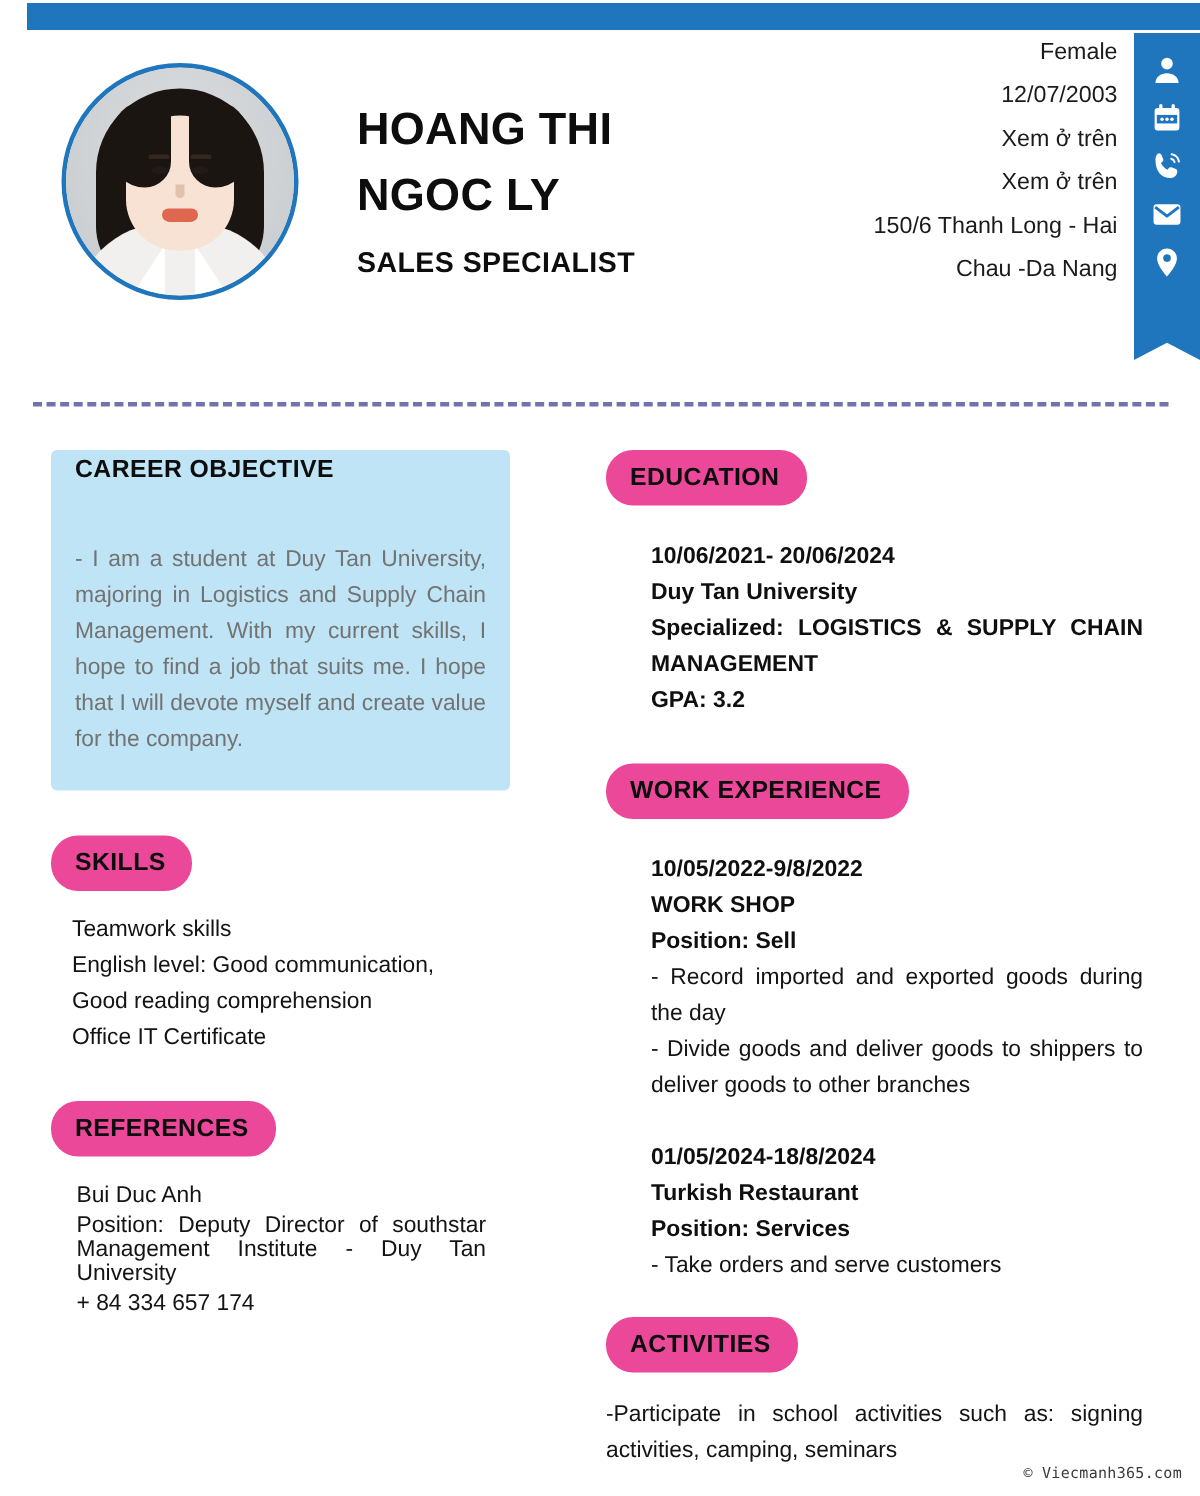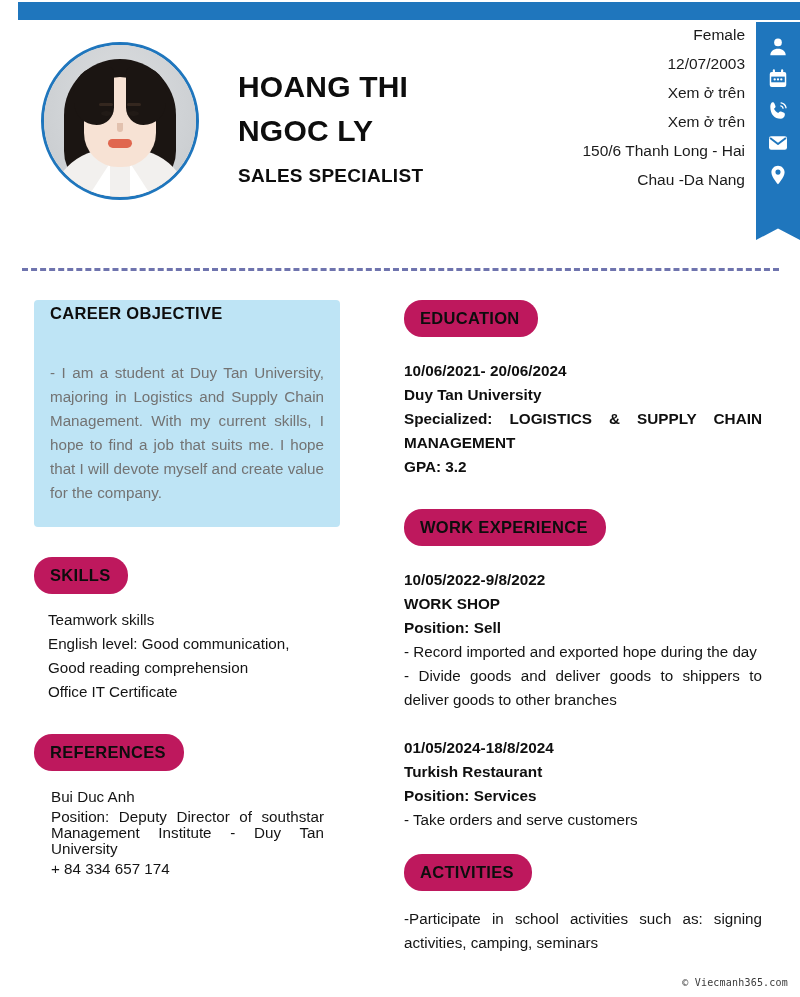--- a/index.html
+++ b/index.html
@@ -231,21 +231,21 @@
   .col-right {
     position: absolute;
     left: 404px;
     top: 300px;
     width: 358px;
   }
 
   
   .pill {
     display: inline-block;
-    background: #be185d;
+    background: #ec4899;
     border-radius: 18px;
     padding: 9px 18px 9px 16px;
     font-size: 16.5px;
     font-weight: bold;
     letter-spacing: 0.3px;
     color: #0d0d0d;
   }
 
   
   .objective-card {
@@ -298,21 +298,21 @@
     color: #141414;
     text-align: justify;
   }
   .ref-phone {
     font-size: 15.2px;
     line-height: 24px;
     color: #141414;
   }
 
   
-  .entry { margin-top: 16px; }
+  .entry { margin-top: 16px; margin-left: 30px; }
   .entry-strong {
     font-size: 15.3px;
     font-weight: bold;
     line-height: 24px;
     color: #0f0f0f;
   }
   .entry-line {
     font-size: 15.2px;
     line-height: 24px;
     color: #141414;
@@ -476,21 +476,21 @@
 
     <div class="block-gap-m"></div>
 
     <div>
       <span class="pill">WORK EXPERIENCE</span>
 
       <div class="entry" style="margin-top:22px;">
         <div class="entry-strong">10/05/2022-9/8/2022</div>
         <div class="entry-strong">WORK SHOP</div>
         <div class="entry-strong">Position: Sell</div>
-        <div class="entry-line">- Record imported and exported hope during the day</div>
+        <div class="entry-line">- Record imported and exported goods during the day</div>
         <div class="entry-line">- Divide goods and deliver goods to shippers to deliver goods to other branches</div>
       </div>
 
       <div class="entry-spacer"></div>
 
       <div class="entry" style="margin-top:10px;">
         <div class="entry-strong">01/05/2024-18/8/2024</div>
         <div class="entry-strong">Turkish Restaurant</div>
         <div class="entry-strong">Position: Services</div>
         <div class="entry-line nojust">- Take orders and serve customers</div>

